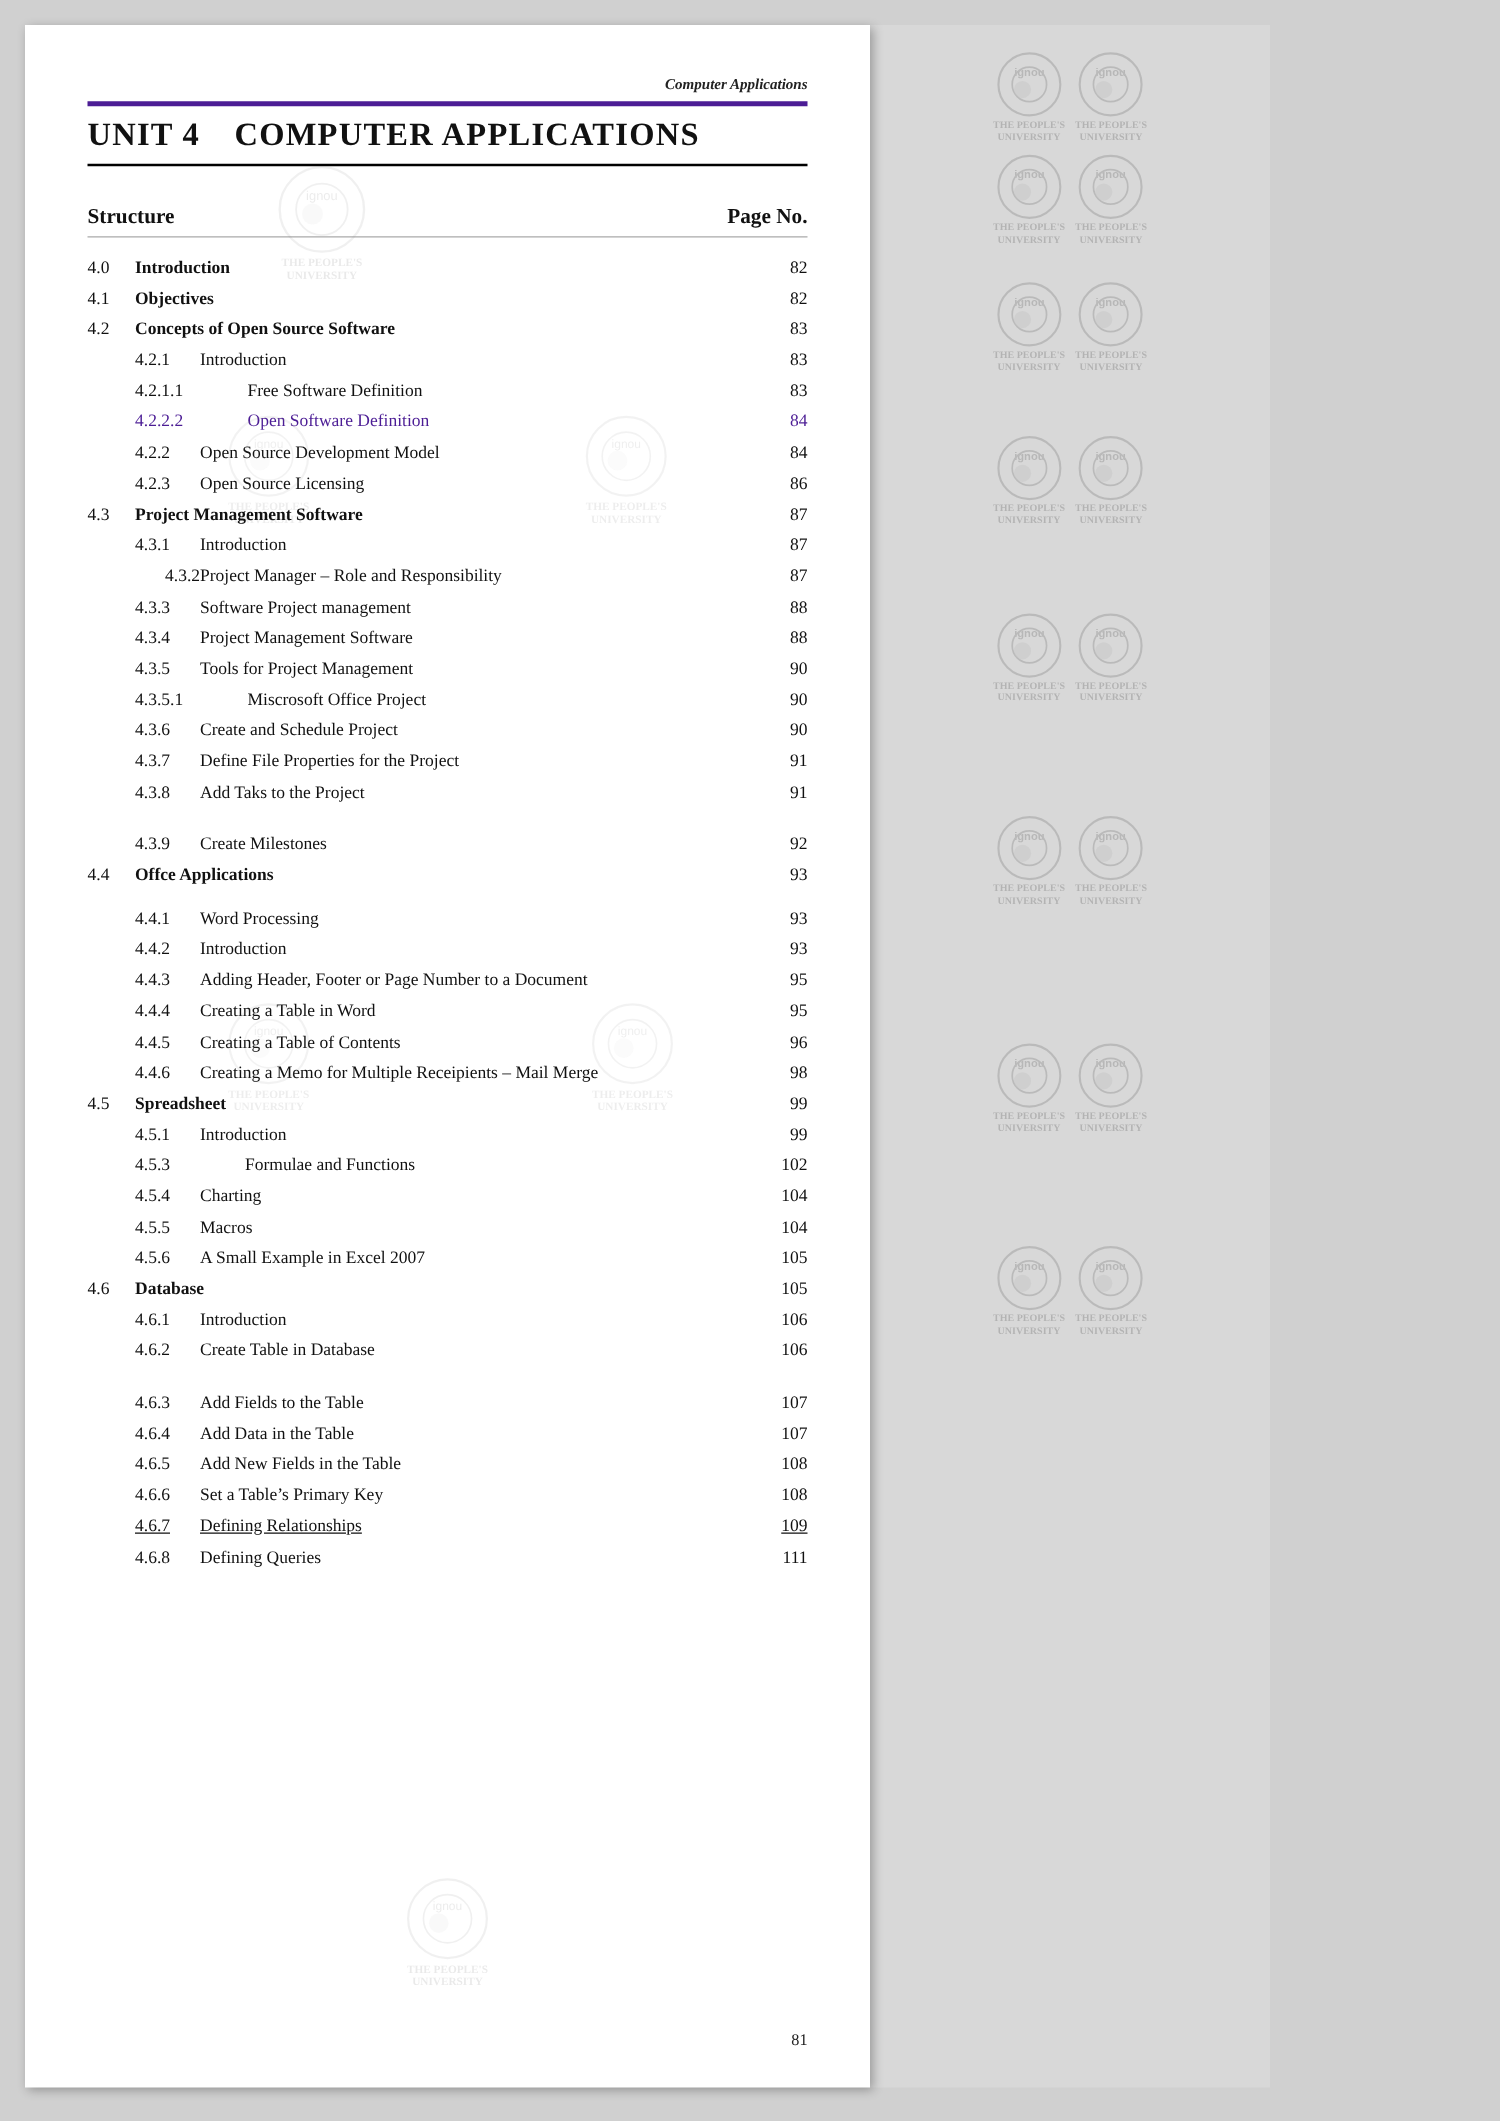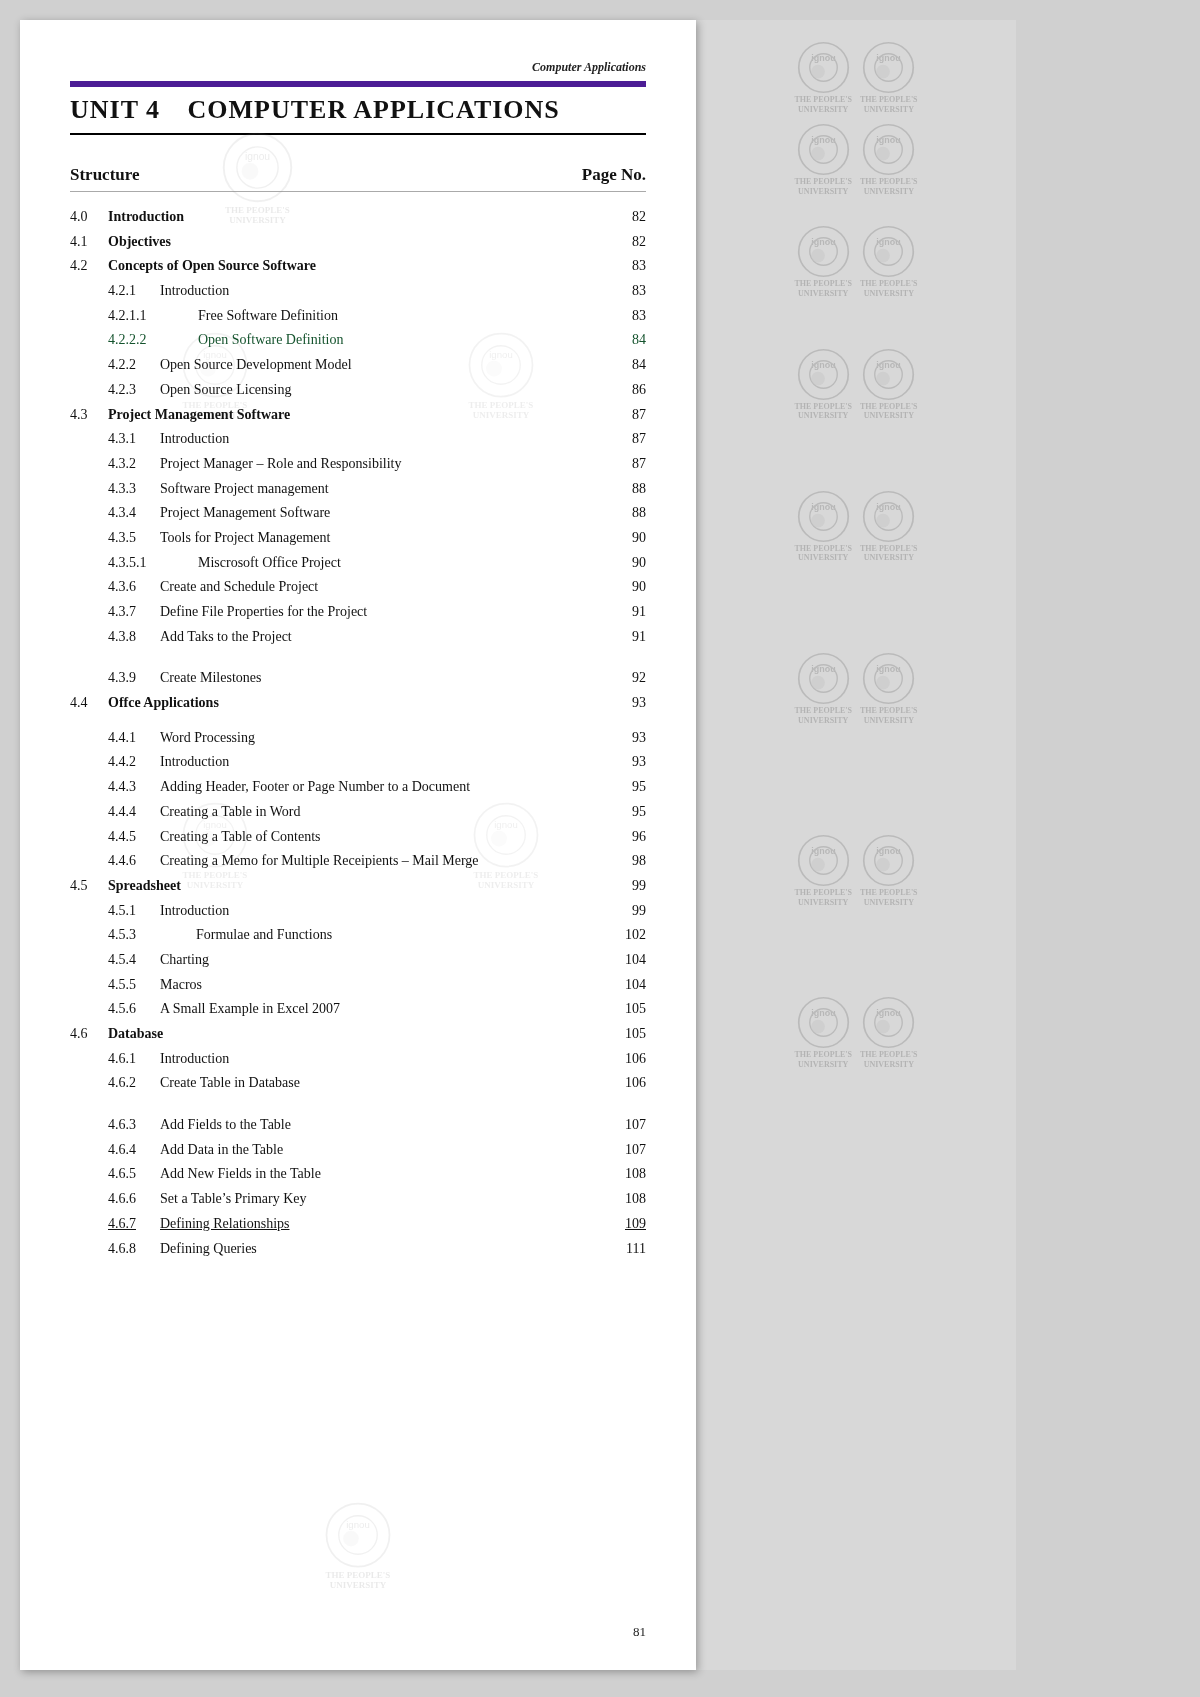--- a/index.html
+++ b/index.html
@@ -42,21 +42,21 @@
     .page-header-top {
       text-align: right;
       font-size: 12px;
       font-weight: bold;
       font-style: italic;
       margin-bottom: 6px;
       color: #222;
     }
 
     .unit-title-block {
-      border-top: 6px solid #4c1d95;
+      border-top: 4px solid #4c1d95;
       border-bottom: 2px solid #000;
       padding: 8px 0;
       margin-bottom: 30px;
     }
 
     .unit-title {
       font-size: 26px;
       font-weight: bold;
       color: #111;
       letter-spacing: 1px;
@@ -221,21 +221,21 @@
           </span>
           <span style="min-width: 30px; text-align: right;">83</span>
         </div>
         <div class="toc-entry level2" style="display: flex; justify-content: space-between; align-items: baseline; font-size: 14px; color: rgb(17, 17, 17); margin-bottom: 3px; line-height: 1.55; padding-left: 38px;">
           <span style="display: flex; align-items: baseline; flex: 1 1 0%;">
             <span style="min-width: 90px; font-weight: normal;">4.2.1.1</span>
             <span style="flex: 1 1 0%;">Free Software Definition</span>
           </span>
           <span style="min-width: 30px; text-align: right;">83</span>
         </div>
-        <div class="toc-entry level2" style="display: flex; justify-content: space-between; align-items: baseline; font-size: 14px; color: #14532d; margin-bottom: 3px; line-height: 1.55; padding-left: 38px;">
+        <div class="toc-entry level2" style="display: flex; justify-content: space-between; align-items: baseline; font-size: 14px; color: #4c1d95; margin-bottom: 3px; line-height: 1.55; padding-left: 38px;">
           <span style="display: flex; align-items: baseline; flex: 1 1 0%;">
             <span style="min-width: 90px; font-weight: normal;">4.2.2.2</span>
             <span style="flex: 1 1 0%;">Open Software Definition</span>
           </span>
           <span style="min-width: 30px; text-align: right;">84</span>
         </div>
         <div class="toc-entry level1" style="display: flex; justify-content: space-between; align-items: baseline; font-size: 14px; color: rgb(17, 17, 17); margin-bottom: 3px; line-height: 1.55; padding-left: 38px;">
           <span style="display: flex; align-items: baseline; flex: 1 1 0%;">
             <span style="min-width: 52px; font-weight: normal;">4.2.2</span>
             <span style="flex: 1 1 0%;">Open Source Development Model</span>
@@ -258,21 +258,21 @@
         </div>
         <div class="toc-entry level1" style="display: flex; justify-content: space-between; align-items: baseline; font-size: 14px; color: rgb(17, 17, 17); margin-bottom: 3px; line-height: 1.55; padding-left: 38px;">
           <span style="display: flex; align-items: baseline; flex: 1 1 0%;">
             <span style="min-width: 52px; font-weight: normal;">4.3.1</span>
             <span style="flex: 1 1 0%;">Introduction</span>
           </span>
           <span style="min-width: 30px; text-align: right;">87</span>
         </div>
         <div class="toc-entry level1" style="display: flex; justify-content: space-between; align-items: baseline; font-size: 14px; color: rgb(17, 17, 17); margin-bottom: 3px; line-height: 1.55; padding-left: 38px;">
           <span style="display: flex; align-items: baseline; flex: 1 1 0%;">
-            <span style="min-width: 52px; font-weight: normal;">4.3.2</span>
+            <span style="min-width: 52px; font-weight: normal; text-align: right;">4.3.2</span>
             <span style="flex: 1 1 0%;">Project Manager – Role and Responsibility</span>
           </span>
           <span style="min-width: 30px; text-align: right;">87</span>
         </div>
         <div class="toc-entry level1" style="display: flex; justify-content: space-between; align-items: baseline; font-size: 14px; color: rgb(17, 17, 17); margin-bottom: 3px; line-height: 1.55; padding-left: 38px;">
           <span style="display: flex; align-items: baseline; flex: 1 1 0%;">
             <span style="min-width: 52px; font-weight: normal;">4.3.3</span>
             <span style="flex: 1 1 0%;">Software Project management</span>
           </span>
           <span style="min-width: 30px; text-align: right;">88</span>

